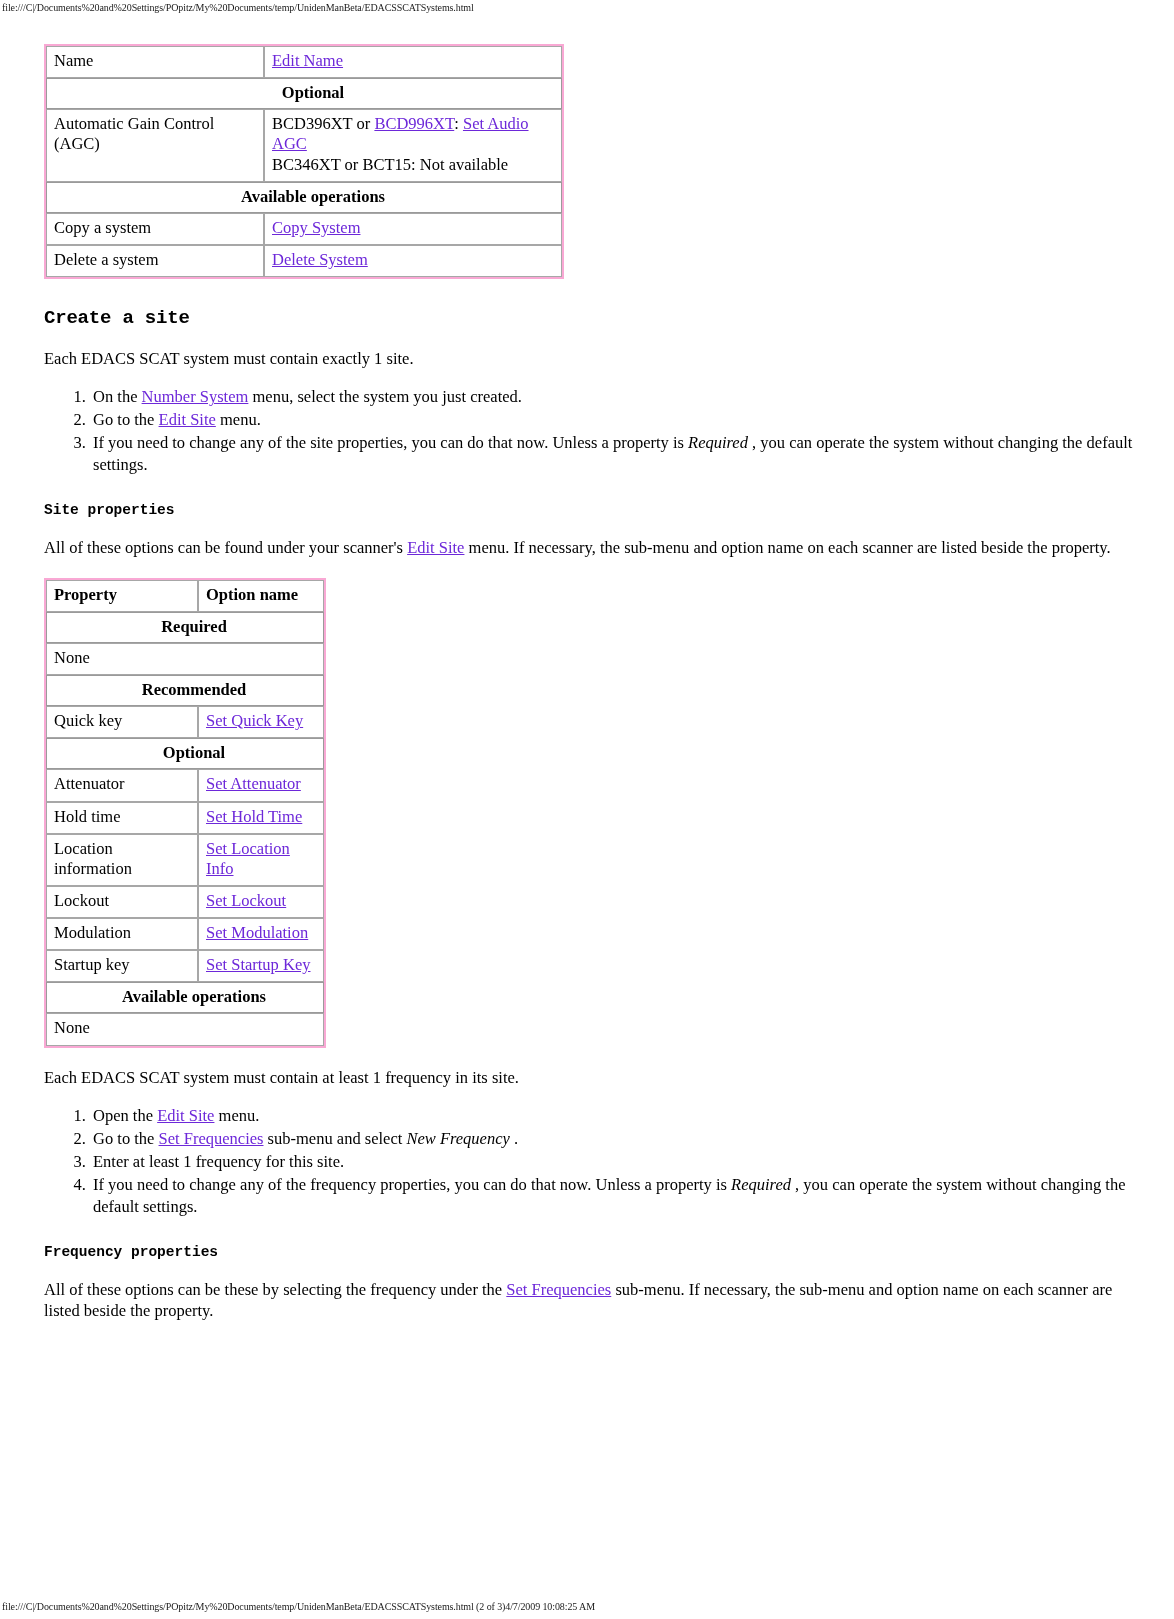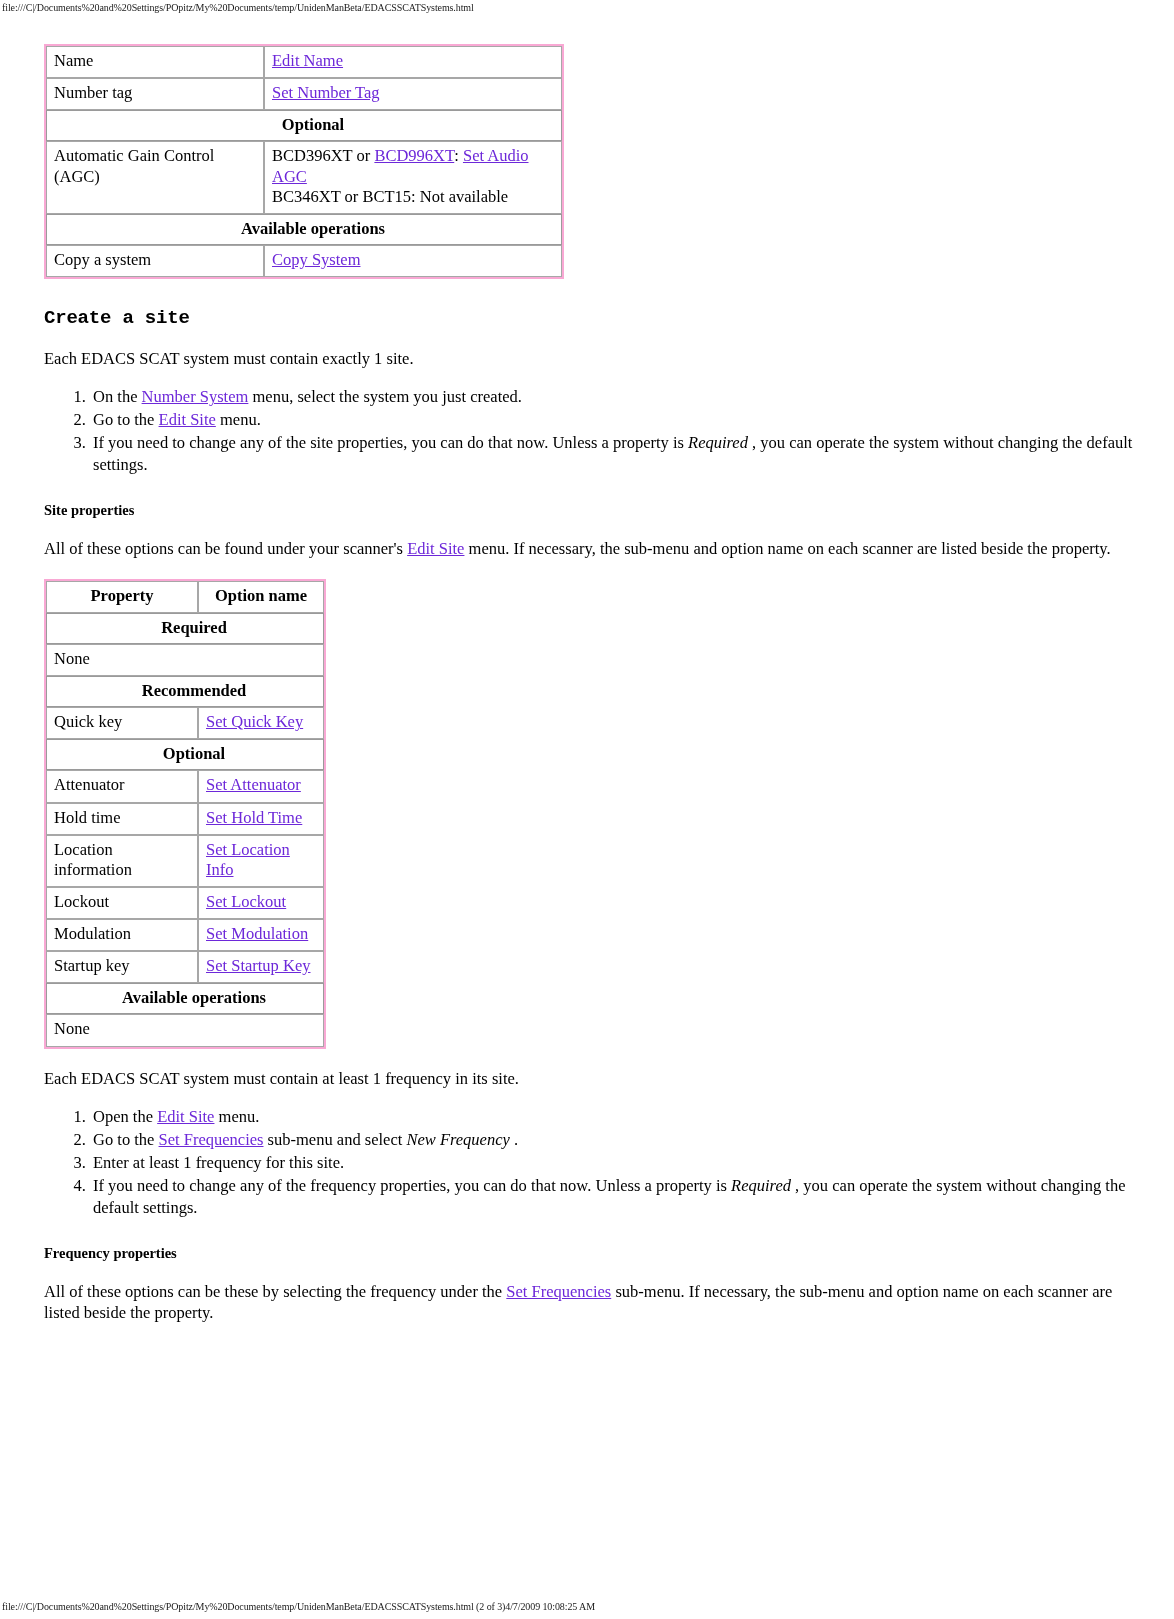--- a/index.html
+++ b/index.html
@@ -54,21 +54,21 @@
     text-align: center;
     font-weight: bold;
     border: 1px solid #9a9a9a;
     padding: 4px 2px 5px 20px;
   }
   td.band-required    { background: #ccffcc; }
   td.band-recommended { background: #fac898; }
   td.band-optional    { background: #ffc9c9; }
   td.band-ops         { background: #7b68ee; }
   td.hdr {
-    text-align: center;
+    text-align: left;
     font-weight: bold;
   }
   a.doclink {
     color: #6d28d9;
     text-decoration: underline;
   }
 
   
   #table-system-properties { width: 518px; }
   #table-system-properties col.c1 { width: 218px; }
@@ -81,21 +81,21 @@
 
   
   h2.sec {
     font-family: Liberation Mono, monospace;
     font-size: 19px;
     font-weight: bold;
     margin: 28px 0 0 0;
     letter-spacing: -0.2px;
   }
   h3.sub {
-    font-family: Liberation Serif, serif;
+    font-family: Liberation Mono, monospace;
     font-size: 14.5px;
     font-weight: bold;
     margin: 26px 0 0 0;
   }
   p.body {
     font-size: 16.5px;
     line-height: 1.3;
     margin: 19px 0 0 0;
   }
   ol.steps {
@@ -121,39 +121,39 @@
     <colgroup>
         <col class="c1">
         <col class="c2">
       </colgroup>
     <tbody>
       <tr>
         <td>Name</td>
         <td><a class="doclink" href="#">Edit Name</a></td>
       </tr>
       <tr>
-        <td>Number tag</td>
-        <td><a class="doclink" href="#">Set Number Tag</a></td>
-      </tr>
-      <tr>
         <td class="band band-optional" colspan="2">Optional</td>
       </tr>
       <tr>
         <td>Automatic Gain Control (AGC)</td>
         <td>
           <span><span>BCD396XT or </span><a class="doclink" href="#">BCD996XT</a><span>: </span><a class="doclink" href="#">Set Audio AGC</a></span><br>
           <span>BC346XT or BCT15: Not available</span>
         </td>
       </tr>
       <tr>
         <td class="band band-ops" colspan="2">Available operations</td>
       </tr>
       <tr>
         <td>Copy a system</td>
         <td><a class="doclink" href="#">Copy System</a></td>
+      </tr>
+      <tr>
+        <td>Delete a system</td>
+        <td><a class="doclink" href="#">Delete System</a></td>
       </tr>
     </tbody>
   </table>
 
   <h2 class="sec">Create a site</h2>
   <p class="body">Each EDACS SCAT system must contain exactly 1 site.</p>
   <ol class="steps">
     <li><span>On the </span><a class="doclink" href="#">Number System</a><span> menu, select the system you just created.</span></li>
     <li><span>Go to the </span><a class="doclink" href="#">Edit Site</a><span> menu.</span></li>
     <li><span>If you need to change any of the site properties, you can do that now. Unless a property is </span><em>Required</em><span> , you can operate the system without changing the default settings.</span></li>

